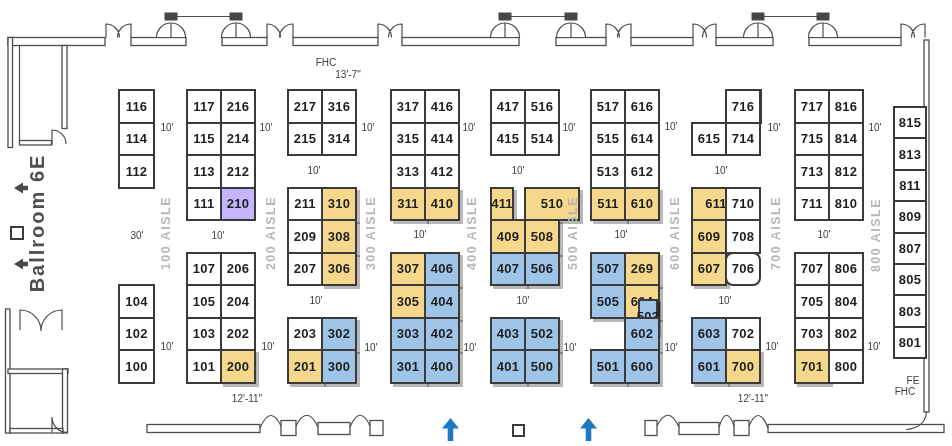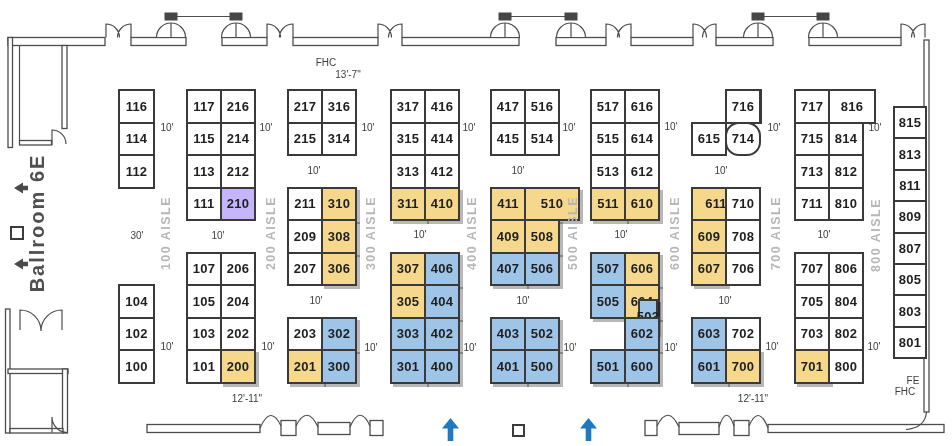--- a/index.html
+++ b/index.html
@@ -156,62 +156,62 @@
       <div class="booth shaded" style="left: 390px; top: 284px; width: 36px; height: 34.5px; background: rgb(246, 216, 140);">305</div>
       <div class="booth shaded" style="left: 424px; top: 284px; width: 36px; height: 34.5px; background: rgb(158, 196, 232);">404</div>
       <div class="booth shaded" style="left: 390px; top: 316.5px; width: 36px; height: 34.5px; background: rgb(158, 196, 232);">303</div>
       <div class="booth shaded" style="left: 424px; top: 316.5px; width: 36px; height: 34.5px; background: rgb(158, 196, 232);">402</div>
       <div class="booth shaded" style="left: 390px; top: 349px; width: 36px; height: 34.5px; background: rgb(158, 196, 232);">301</div>
       <div class="booth shaded" style="left: 424px; top: 349px; width: 36px; height: 34.5px; background: rgb(158, 196, 232);">400</div>
       <div class="booth" style="left: 490px; top: 89px; width: 36px; height: 34.5px; background: rgb(255, 255, 255);">417</div>
       <div class="booth" style="left: 524px; top: 89px; width: 36px; height: 34.5px; background: rgb(255, 255, 255);">516</div>
       <div class="booth" style="left: 490px; top: 121.5px; width: 36px; height: 34.5px; background: rgb(255, 255, 255);">415</div>
       <div class="booth" style="left: 524px; top: 121.5px; width: 36px; height: 34.5px; background: rgb(255, 255, 255);">514</div>
-      <div class="booth shaded" style="left: 490px; top: 186.5px; width: 36px; height: 34.5px; background: rgb(246, 216, 140);">411</div>
+      <div class="booth shaded" style="left: 490px; top: 186.5px; width: 24px; height: 34.5px; background: rgb(246, 216, 140);">411</div>
       <div class="booth shaded" style="left: 524px; top: 186.5px; width: 56px; height: 34.5px; background: rgb(246, 216, 140);">510</div>
       <div class="booth shaded" style="left: 490px; top: 219px; width: 36px; height: 34.5px; background: rgb(246, 216, 140);">409</div>
       <div class="booth shaded" style="left: 524px; top: 219px; width: 36px; height: 34.5px; background: rgb(246, 216, 140);">508</div>
       <div class="booth shaded" style="left: 490px; top: 251.5px; width: 36px; height: 34.5px; background: rgb(158, 196, 232);">407</div>
       <div class="booth shaded" style="left: 524px; top: 251.5px; width: 36px; height: 34.5px; background: rgb(158, 196, 232);">506</div>
       <div class="booth shaded" style="left: 490px; top: 316.5px; width: 36px; height: 34.5px; background: rgb(158, 196, 232);">403</div>
       <div class="booth shaded" style="left: 524px; top: 316.5px; width: 36px; height: 34.5px; background: rgb(158, 196, 232);">502</div>
       <div class="booth shaded" style="left: 490px; top: 349px; width: 36px; height: 34.5px; background: rgb(158, 196, 232);">401</div>
       <div class="booth shaded" style="left: 524px; top: 349px; width: 36px; height: 34.5px; background: rgb(158, 196, 232);">500</div>
       <div class="booth" style="left: 590px; top: 89px; width: 36px; height: 34.5px; background: rgb(255, 255, 255);">517</div>
       <div class="booth" style="left: 624px; top: 89px; width: 36px; height: 34.5px; background: rgb(255, 255, 255);">616</div>
       <div class="booth" style="left: 590px; top: 121.5px; width: 36px; height: 34.5px; background: rgb(255, 255, 255);">515</div>
       <div class="booth" style="left: 624px; top: 121.5px; width: 36px; height: 34.5px; background: rgb(255, 255, 255);">614</div>
       <div class="booth" style="left: 590px; top: 154px; width: 36px; height: 34.5px; background: rgb(255, 255, 255);">513</div>
       <div class="booth" style="left: 624px; top: 154px; width: 36px; height: 34.5px; background: rgb(255, 255, 255);">612</div>
       <div class="booth shaded" style="left: 590px; top: 186.5px; width: 36px; height: 34.5px; background: rgb(246, 216, 140);">511</div>
       <div class="booth shaded" style="left: 624px; top: 186.5px; width: 36px; height: 34.5px; background: rgb(246, 216, 140);">610</div>
       <div class="booth shaded" style="left: 590px; top: 251.5px; width: 36px; height: 34.5px; background: rgb(158, 196, 232);">507</div>
-      <div class="booth shaded" style="left: 624px; top: 251.5px; width: 36px; height: 34.5px; background: rgb(246, 216, 140);">606</div>
+      <div class="booth shaded" style="left: 624px; top: 251.5px; width: 36px; height: 34.5px; background: rgb(246, 216, 140);">269</div>
       <div class="booth shaded" style="left: 590px; top: 284px; width: 36px; height: 34.5px; background: rgb(158, 196, 232);">505</div>
       <div class="booth shaded" style="left: 624px; top: 284px; width: 36px; height: 34.5px; background: rgb(246, 216, 140);">604</div>
       <div class="booth shaded" style="left: 590px; top: 299px; width: 20px; height: 34.5px; background: rgb(158, 196, 232); margin-left: 48px;">503</div>
       <div class="booth shaded" style="left: 624px; top: 316.5px; width: 36px; height: 34.5px; background: rgb(158, 196, 232);">602</div>
       <div class="booth shaded" style="left: 590px; top: 349px; width: 36px; height: 34.5px; background: rgb(158, 196, 232);">501</div>
       <div class="booth shaded" style="left: 624px; top: 349px; width: 36px; height: 34.5px; background: rgb(158, 196, 232);">600</div>
       <div class="booth" style="left: 691px; top: 89px; width: 28px; height: 34.5px; background: #22c55e; margin-left: 43px;">617</div>
       <div class="booth" style="left: 725px; top: 89px; width: 36px; height: 34.5px; background: rgb(255, 255, 255);">716</div>
       <div class="booth" style="left: 691px; top: 121.5px; width: 36px; height: 34.5px; background: rgb(255, 255, 255);">615</div>
-      <div class="booth" style="left: 725px; top: 121.5px; width: 36px; height: 34.5px; background: rgb(255, 255, 255); border-radius: 14px;">714</div>
+      <div class="booth" style="left: 725px; top: 121.5px; width: 36px; height: 34.5px; background: rgb(255, 255, 255);">714</div>
       <div class="booth shaded" style="left: 691px; top: 186.5px; width: 36px; height: 34.5px; background: rgb(246, 216, 140); padding-left: 14px;">611</div>
       <div class="booth" style="left: 725px; top: 186.5px; width: 36px; height: 34.5px; background: rgb(255, 255, 255);">710</div>
       <div class="booth shaded" style="left: 691px; top: 219px; width: 36px; height: 34.5px; background: rgb(246, 216, 140);">609</div>
       <div class="booth" style="left: 725px; top: 219px; width: 36px; height: 34.5px; background: rgb(255, 255, 255);">708</div>
       <div class="booth shaded" style="left: 691px; top: 251.5px; width: 36px; height: 34.5px; background: rgb(246, 216, 140);">607</div>
-      <div class="booth" style="left: 725px; top: 251.5px; width: 36px; height: 34.5px; background: rgb(255, 255, 255);">706</div>
+      <div class="booth" style="left: 725px; top: 251.5px; width: 36px; height: 34.5px; background: rgb(255, 255, 255); border-radius: 8px;">706</div>
       <div class="booth shaded" style="left: 691px; top: 316.5px; width: 36px; height: 34.5px; background: rgb(158, 196, 232);">603</div>
       <div class="booth" style="left: 725px; top: 316.5px; width: 36px; height: 34.5px; background: rgb(255, 255, 255);">702</div>
       <div class="booth shaded" style="left: 691px; top: 349px; width: 36px; height: 34.5px; background: rgb(158, 196, 232);">601</div>
       <div class="booth shaded" style="left: 725px; top: 349px; width: 36px; height: 34.5px; background: rgb(246, 216, 140);">700</div>
       <div class="booth" style="left: 794px; top: 89px; width: 36px; height: 34.5px; background: rgb(255, 255, 255);">717</div>
-      <div class="booth" style="left: 828px; top: 89px; width: 48px; height: 34.5px; background: rgb(255, 255, 255); text-align: center;">816</div>
+      <div class="booth" style="left: 828px; top: 89px; width: 36px; height: 34.5px; background: rgb(255, 255, 255); text-align: center;">816</div>
       <div class="booth" style="left: 794px; top: 121.5px; width: 36px; height: 34.5px; background: rgb(255, 255, 255);">715</div>
       <div class="booth" style="left: 828px; top: 121.5px; width: 36px; height: 34.5px; background: rgb(255, 255, 255);">814</div>
       <div class="booth" style="left: 794px; top: 154px; width: 36px; height: 34.5px; background: rgb(255, 255, 255);">713</div>
       <div class="booth" style="left: 828px; top: 154px; width: 36px; height: 34.5px; background: rgb(255, 255, 255);">812</div>
       <div class="booth" style="left: 794px; top: 186.5px; width: 36px; height: 34.5px; background: rgb(255, 255, 255);">711</div>
       <div class="booth" style="left: 828px; top: 186.5px; width: 36px; height: 34.5px; background: rgb(255, 255, 255);">810</div>
       <div class="booth" style="left: 794px; top: 251.5px; width: 36px; height: 34.5px; background: rgb(255, 255, 255);">707</div>
       <div class="booth" style="left: 828px; top: 251.5px; width: 36px; height: 34.5px; background: rgb(255, 255, 255);">806</div>
       <div class="booth" style="left: 794px; top: 284px; width: 36px; height: 34.5px; background: rgb(255, 255, 255);">705</div>
       <div class="booth" style="left: 828px; top: 284px; width: 36px; height: 34.5px; background: rgb(255, 255, 255);">804</div>

